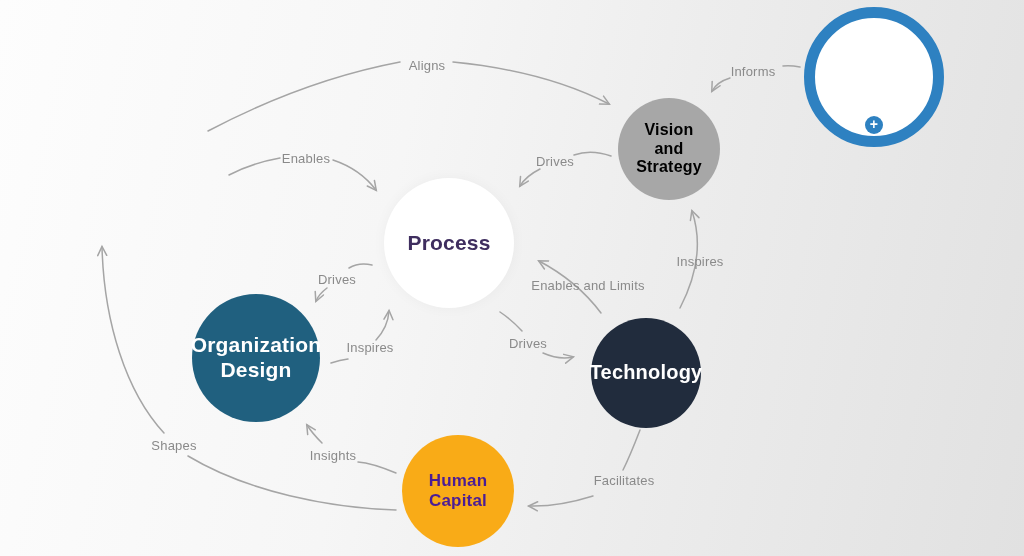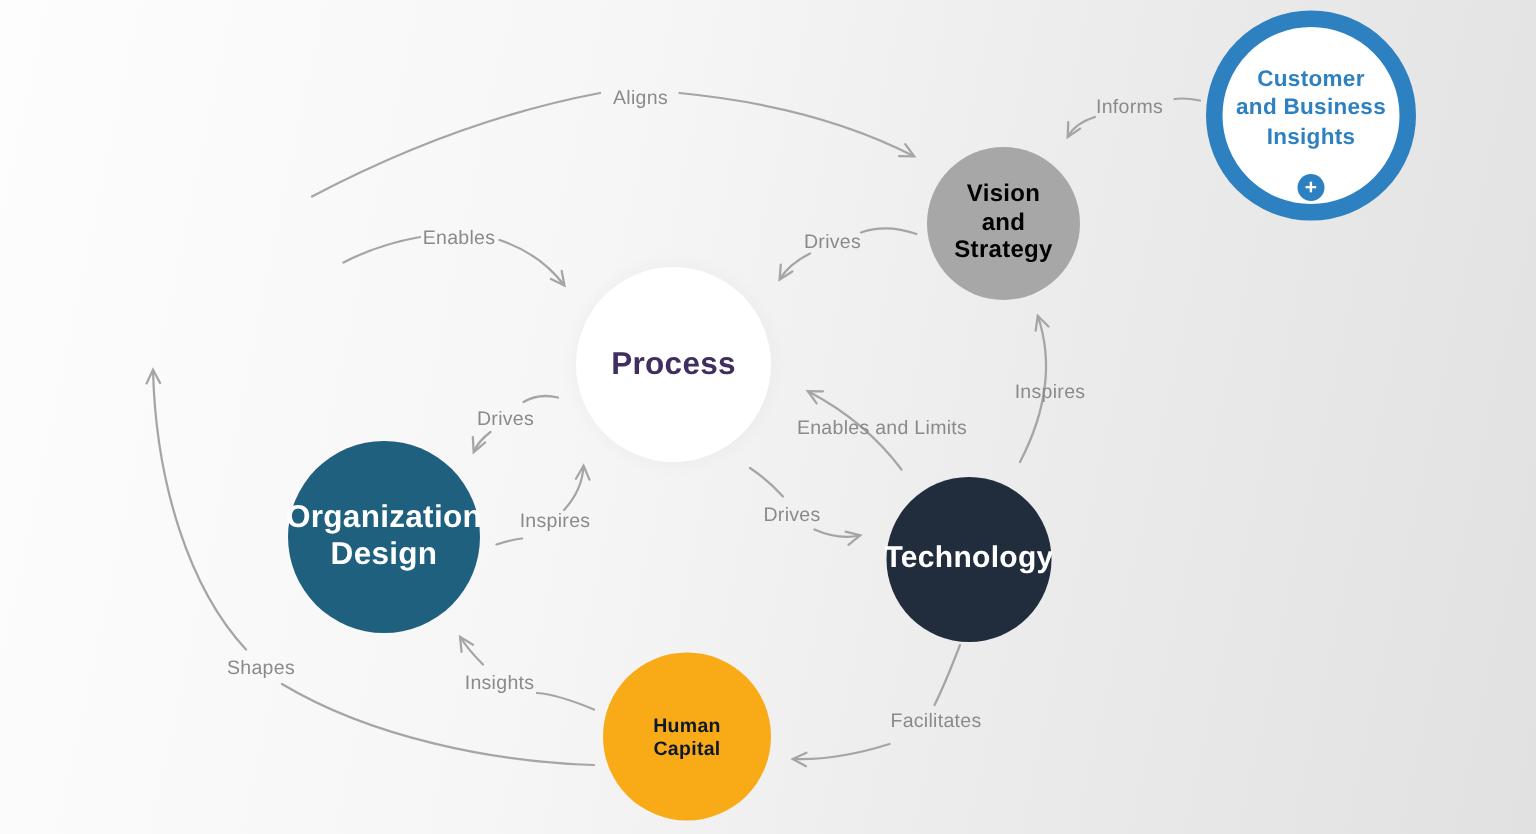--- a/index.html
+++ b/index.html
@@ -24,21 +24,21 @@
     display:flex; align-items:center; justify-content:center;
     text-align:center; font-weight:600; line-height:1.18;
     white-space:pre-line; letter-spacing:0.2px;
   }
   .node-culture   { left:97px;  top:119px; width:118px; height:118px; background:#3d2b50; color:#fff; font-size:19px; }
   .node-process   { left:384px; top:178px; width:130px; height:130px; background:#ffffff; color:#3f2e5f; font-size:21px; font-weight:700;
                     box-shadow:0 0 14px rgba(0,0,0,0.04);text-align:center; }
   .node-vision    { left:618px; top:98px;  width:102px; height:102px; background:#a7a7a7; color:#000000; font-size:16px; }
   .node-orgdesign { left:192px; top:294px; width:128px; height:128px; background:#20607f; color:#fff; font-size:21px; }
   .node-technology{ left:591px; top:318px; width:110px; height:110px; background:#212c3d; color:#fff; font-size:20px; }
-  .node-human     { left:402px; top:435px; width:112px; height:112px; background:#f9ab17; color:#0f172a; font-size:13px; }
+  .node-human     { left:402px; top:435px; width:112px; height:112px; background:#f9ab17; color:#4c1d95; font-size:17px; }
 
   .node-customer  {
     left:804px; top:7px; width:140px; height:140px;
     background:#ffffff; border:11px solid #2e81c1; color:#2e81c1;
     font-size:15px; font-weight:700; line-height:1.3;
   }
   .node-customer .plus-badge {
     position:absolute; left:50%; top:98px; transform:translateX(-50%);
     width:18px; height:18px; border-radius:50%; background:#2e81c1;
     color:#fff; font-size:14px; font-weight:700; line-height:17px; text-align:center;
@@ -109,19 +109,16 @@
   <div class="node node-vision">Vision
 and
 Strategy</div>
   <div class="node node-orgdesign">Organization
 Design</div>
   <div class="node node-technology">Technology</div>
   <div class="node node-human">Human
 Capital</div>
 
   <div class="node node-customer">
-    <span style="display:block; margin-top:-10px;">Customer
-and Business
-Insights</span>
     <span class="plus-badge">+</span>
   </div>
 
 </div>
 
 </body></html>

